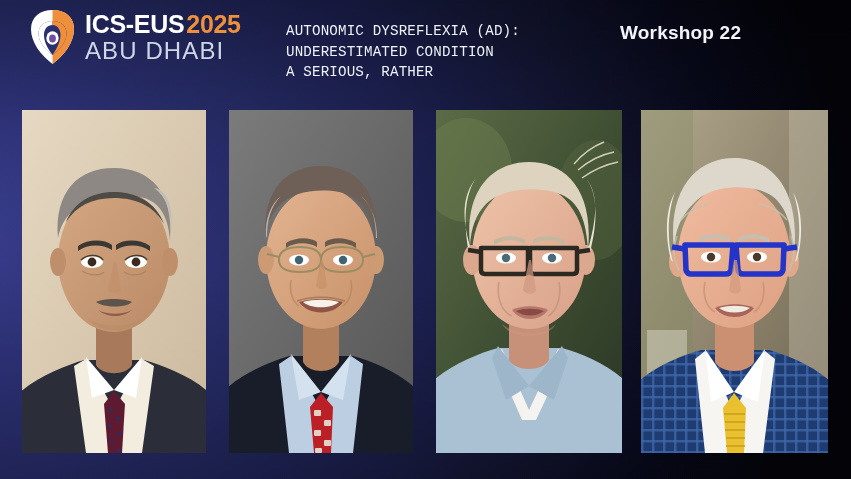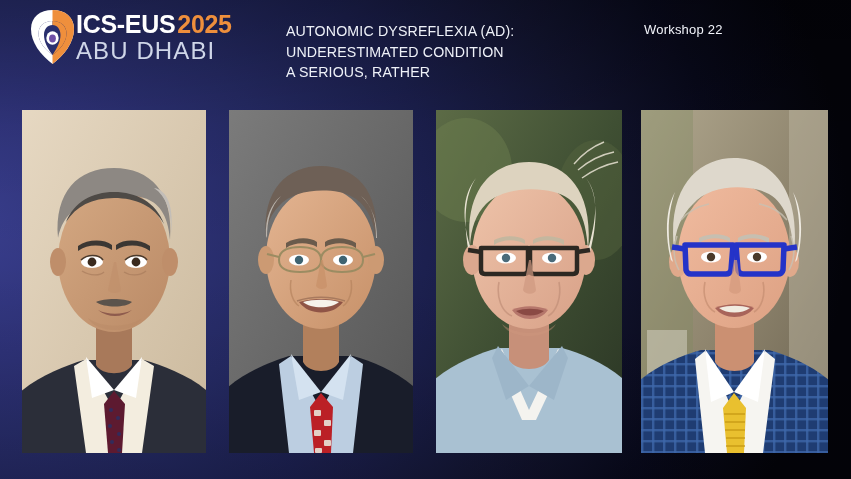--- a/index.html
+++ b/index.html
@@ -36,20 +36,21 @@
     width: 851px;
     height: 104px;
     z-index: 4;
   }
   .logo-block {
     position: absolute;
     left: 29px;
     top: 9px;
     display: flex;
     align-items: center;
+    gap: 9px;
   }
   .logo-mark {
     width: 47px;
     height: 56px;
     display: block;
   }
   .logo-words {
     display: flex;
     flex-direction: column;
     justify-content: center;
@@ -77,29 +78,29 @@
     left: 286px;
     top: 21px;
     width: 300px;
     color: #eef1f8;
     font-size: 14.2px;
     font-weight: 400;
     letter-spacing: 0.15px;
     line-height: 20.5px;
     text-transform: uppercase;
   }
-  .talk-title .tl { display: block; white-space: nowrap; }
+  .talk-title .tl { display: block; white-space: nowrap; font-family: Liberation Mono, monospace; }
 
   .workshop-label {
     position: absolute;
-    left: 644px;
+    left: 620px;
     top: 22px;
     color: #f2f4fa;
-    font-size: 13px;
-    font-weight: 400;
+    font-size: 19px;
+    font-weight: 700;
     letter-spacing: 0.2px;
     white-space: nowrap;
   }
 
   
   .portrait-row {
     position: absolute;
     top: 110px;
     left: 0;
     width: 851px;

